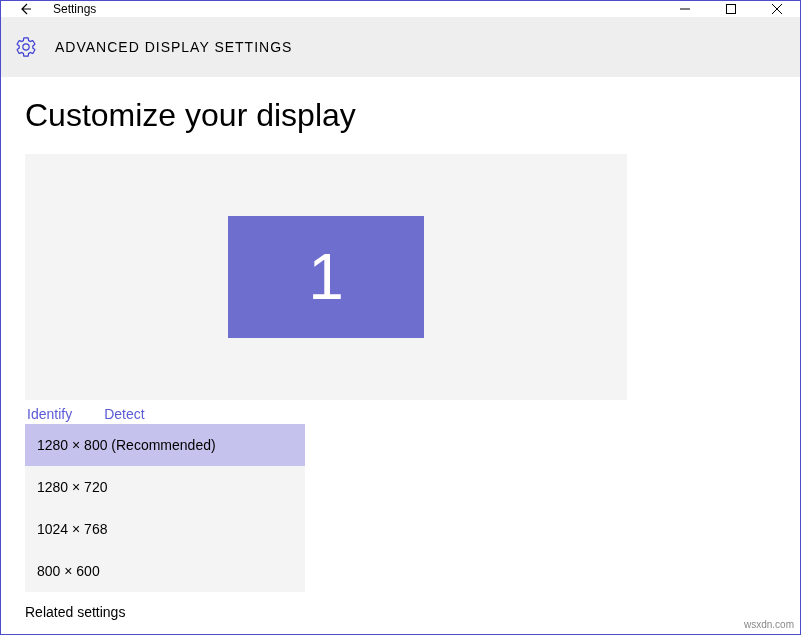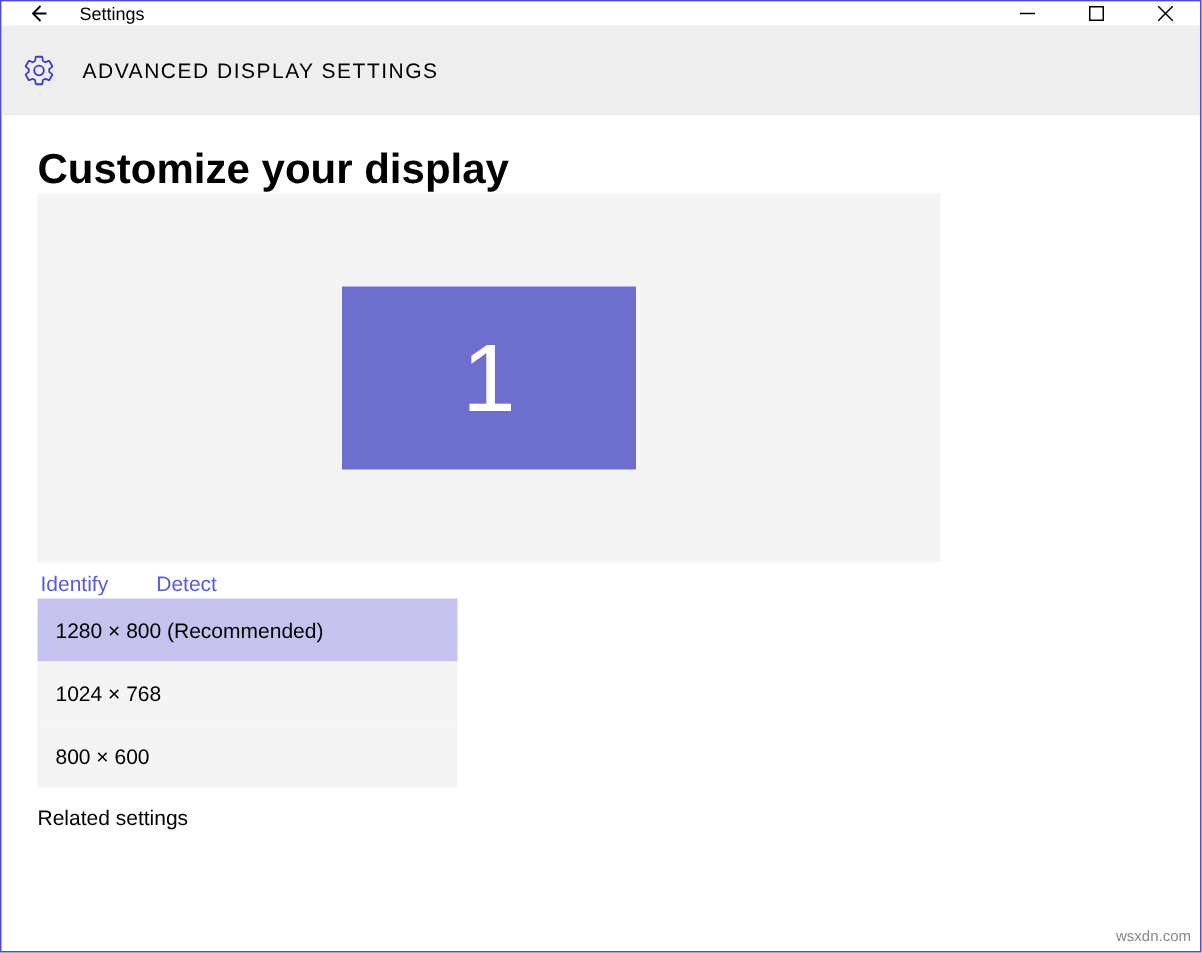--- a/index.html
+++ b/index.html
@@ -59,23 +59,24 @@
     .header-title {
       font-size: 14px;
       letter-spacing: 1px;
       color: #000;
       font-weight: 400;
     }
     .content {
       padding: 20px 24px 0 24px;
     }
     .page-heading {
-      font-size: 28px;
-      font-weight: 700;
+      font-size: 32px;
+      font-weight: 400;
       color: #000;
+      margin-bottom: 20px;
     }
     .display-preview {
       width: 602px;
       height: 246px;
       background: #f4f4f4;
       display: flex;
       align-items: center;
       justify-content: center;
       margin-bottom: 6px;
     }
@@ -175,20 +176,21 @@
     </div>
   </div>
 
   <div class="link-row">
     <span class="link">Identify</span>
     <span class="link">Detect</span>
   </div>
 
   <div class="resolution-list">
     <div class="res-item selected">1280 × 800 (Recommended)</div>
+    <div class="res-item">1280 × 720</div>
     <div class="res-item">1024 × 768</div>
     <div class="res-item">800 × 600</div>
   </div>
 
   <h2 class="related-heading">Related settings</h2>
 </div>
 
 <div class="watermark">wsxdn.com</div>
 
 </body></html>

